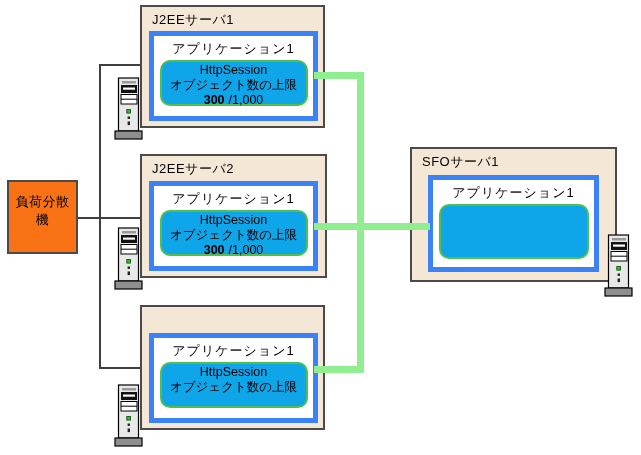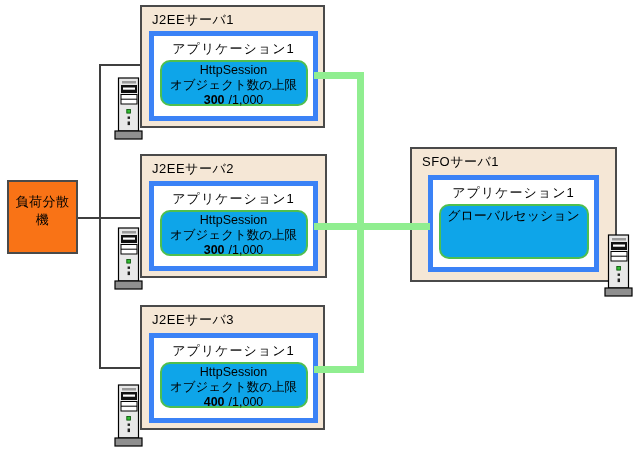--- a/index.html
+++ b/index.html
@@ -76,37 +76,34 @@
       <div class="applabel">アプリケーション1</div>
       <div class="metricbox" style="width:148px;height:46px;">
         <div>HttpSession</div>
         <div>オブジェクト数の上限</div>
         <div class="valrow"><b>300</b><span class="cap">/1,000</span></div>
       </div>
     </div>
   </div>
 
   <div class="tanbox" style="left:140px;top:305px;width:185px;height:125px;">
-    <div class="title">J2EEサーバ3</div>
     <div class="appbox" style="left:7px;top:26px;width:169px;height:90px;">
       <div class="applabel">アプリケーション1</div>
       <div class="metricbox" style="width:148px;height:46px;">
         <div>HttpSession</div>
         <div>オブジェクト数の上限</div>
-        <div class="valrow"><b>400</b><span class="cap">/1,000</span></div>
       </div>
     </div>
   </div>
 
   <div class="tanbox" style="left:410px;top:147px;width:207px;height:135px;">
     <div class="title">SFOサーバ1</div>
     <div class="appbox" style="left:16px;top:26px;width:171px;height:97px;">
       <div class="applabel">アプリケーション1</div>
       <div class="metricbox sfo" style="width:150px;height:55px;">
-        <div>グローバルセッション</div>
       </div>
     </div>
   </div>
 
   <div class="gline" style="left:314px;top:72px;width:50px;height:7px;"></div>
   <div class="gline" style="left:357px;top:72px;width:7px;height:301px;"></div>
   <div class="gline" style="left:314px;top:223px;width:116px;height:7px;"></div>
   <div class="gline" style="left:314px;top:366px;width:50px;height:7px;"></div>
 
   <svg class="tower" style="left:114px;top:77px;" viewBox="0 0 30 64">

